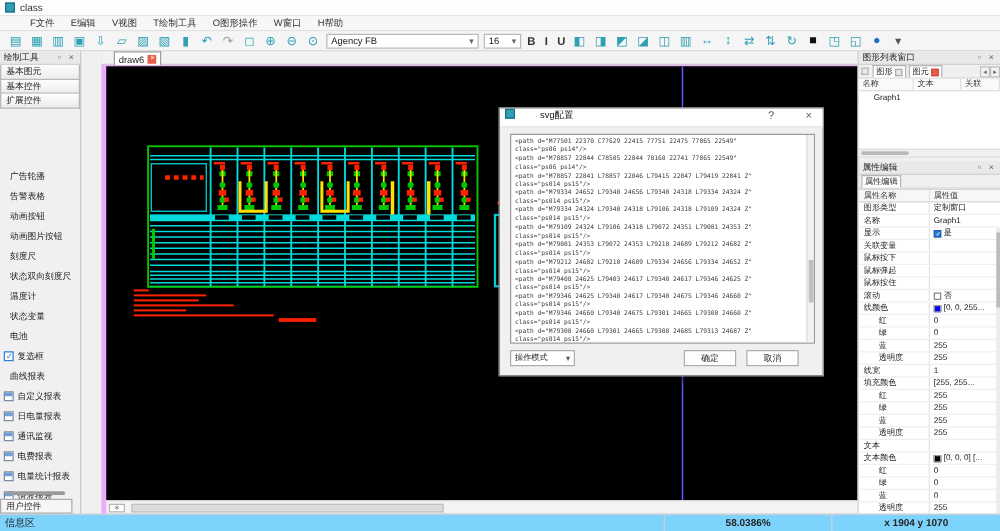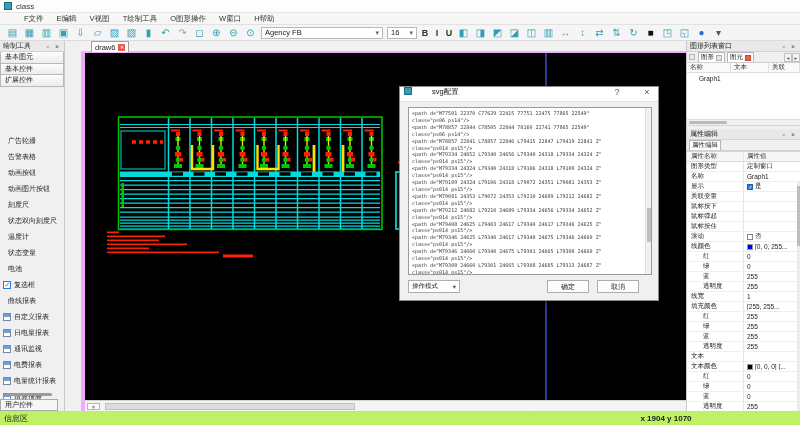--- a/index.html
+++ b/index.html
@@ -75,21 +75,21 @@
   .p-row.sub .p-name { padding-left:16px; }
   .p-val { flex:1; padding-left:3px; display:flex; align-items:center; overflow:hidden; white-space:nowrap; }
   .cb { width:6px; height:6px; border:1px solid #888; background:#fff; margin-right:2px; flex:none; }
   .cb.on { background:#2d7dd2; border-color:#1f5fa8; position:relative; }
   .cb.on::before { content:"✓"; color:#fff; font-size:5px; position:absolute; left:0.5px; top:-1px; }
   .swatch { width:6px; height:6px; border:1px solid #999; margin-right:2px; flex:none; }
   .prop-vscroll { position:absolute; right:0; top:141px; width:3px; height:269px; background:#ececec; }
   .prop-vscroll .thumb { position:absolute; top:4px; left:0; width:3px; height:60px; background:#bdbdbd; }
 
   
-  .statusbar { position:absolute; left:0; top:411px; width:800px; height:14px; background:#bef264; border-top:1px solid #cfcfcf; display:flex; font-size:8px; color:#222; }
+  .statusbar { position:absolute; left:0; top:411px; width:800px; height:14px; background:#7dd3fc; border-top:1px solid #cfcfcf; display:flex; font-size:8px; color:#222; }
   .st-left { width:532px; display:flex; align-items:center; padding-left:4px; border-right:1px solid #cfcfcf; }
   .st-zoom { width:134px; display:flex; align-items:center; justify-content:center; border-right:1px solid #cfcfcf; font-weight:bold; }
   .st-coords { flex:1; display:flex; align-items:center; justify-content:center; font-weight:bold; }
 
   
   .dialog { position:absolute; left:399px; top:86px; width:260px; height:215px; background:#f0f0f0; border:1px solid #8a8a8a; box-shadow:2px 3px 8px rgba(0,0,0,.45); z-index:10; }
   .dlg-titlebar { height:15px; background:#fff; border-bottom:1px solid #e0e0e0; display:flex; align-items:flex-start; padding:0 4px;gap:16px; }
   .dlg-icon { width:8px; height:8px; background:#2e9fb4; border:1px solid #1b6f80; margin-right:4px; }
   .dlg-title { font-size:7.5px; color:#111; flex:1; }
   .dlg-help,.dlg-close { width:14px; text-align:center; color:#555; font-size:9px; cursor:pointer; }
@@ -543,20 +543,21 @@
           </div>
         </div>
       </div>
     <div class="prop-vscroll">
         <span class="thumb"></span>
       </div>
   </div>
 
   <div class="statusbar">
     <div class="st-left">信息区</div>
+    <div class="st-zoom">58.0386%</div>
     <div class="st-coords">x 1904 y 1070</div>
   </div>
 
   <div class="dialog">
     <div class="dlg-titlebar">
       <span class="dlg-icon"></span>
       <span class="dlg-title">svg配置</span>
       <span class="dlg-help">?</span>
       <span class="dlg-close">×</span>
     </div>

